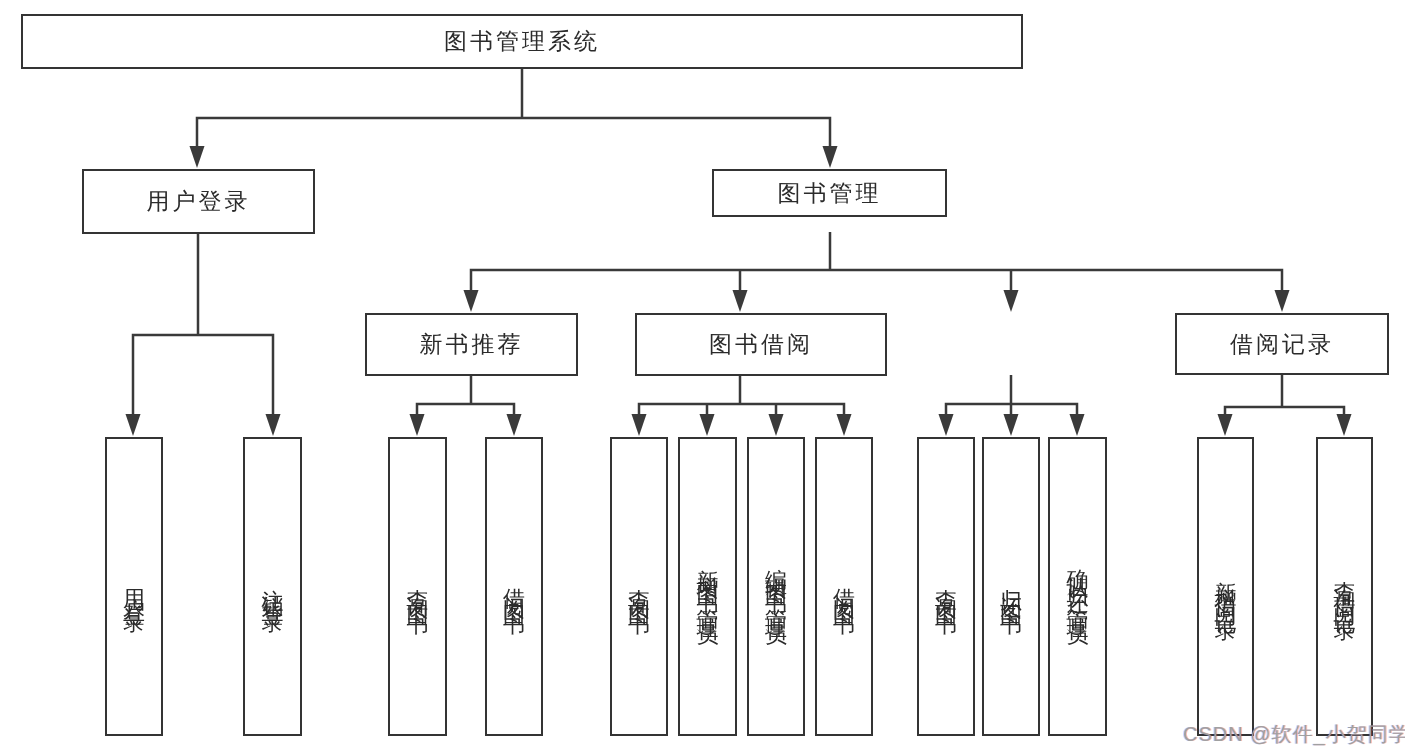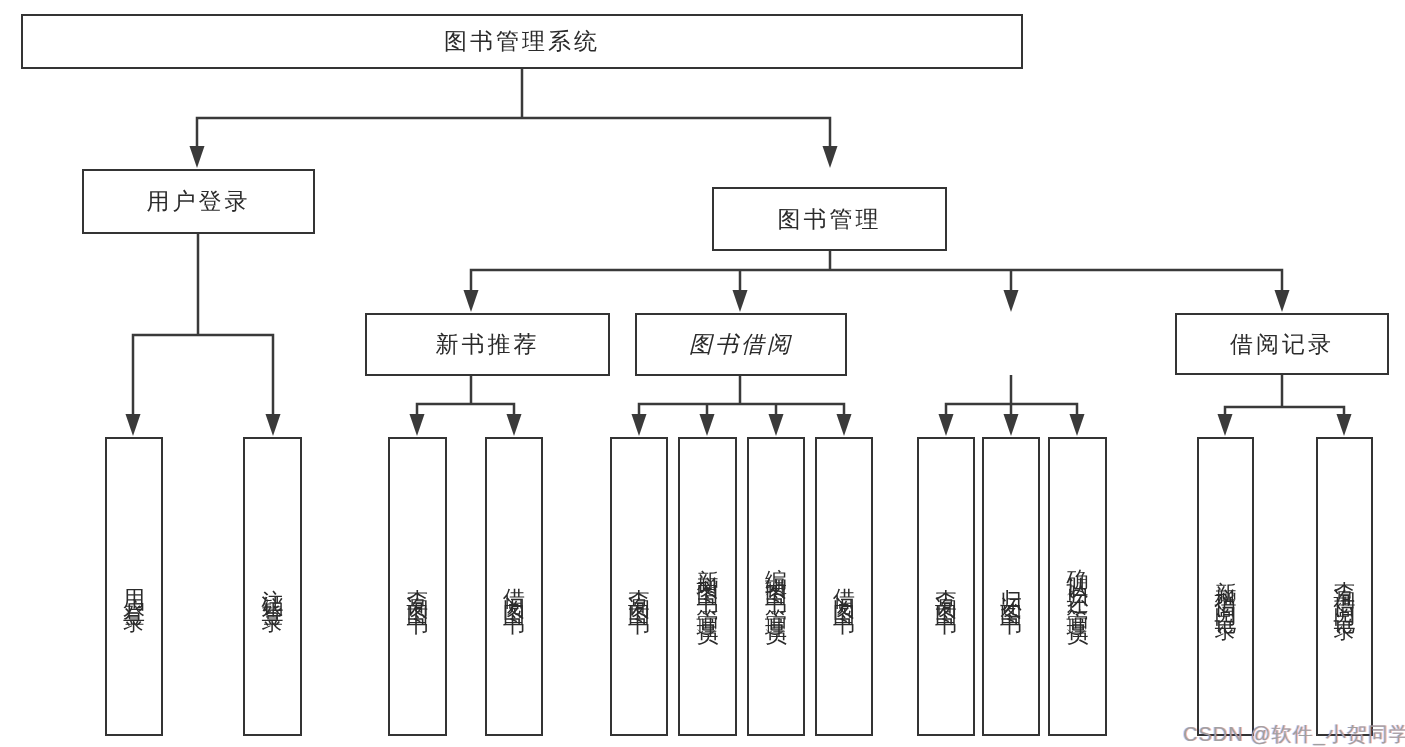--- a/index.html
+++ b/index.html
@@ -85,24 +85,24 @@
       <polygon points="1003.5,414 1018.5,414 1011,436"></polygon>
       <polygon points="1069.5,414 1084.5,414 1077,436"></polygon>
       <polygon points="1217.5,414 1232.5,414 1225,436"></polygon>
       <polygon points="1336.5,414 1351.5,414 1344,436"></polygon>
     </g>
   </svg>
 
   <div class="node hbox root-box" style="left:21px; top:14px; width:1002px; height:55px;">图书管理系统</div>
 
   <div class="node hbox" style="left:82px; top:169px; width:233px; height:65px;">用户登录</div>
-  <div class="node hbox" style="left:712px; top:187px; width:235px; height:64px;">图书管理</div>
+  <div class="node hbox" style="left:712px; top:169px; width:235px; height:48px;">图书管理</div>
 
-  <div class="node hbox" style="left:365px; top:313px; width:245px; height:63px;text-align:right;">新书推荐</div>
-  <div class="node hbox" style="left:635px; top:313px; width:212px; height:63px;font-style:italic;">图书借阅</div>
+  <div class="node hbox" style="left:365px; top:313px; width:213px; height:63px;text-align:right;">新书推荐</div>
+  <div class="node hbox" style="left:635px; top:313px; width:252px; height:63px;">图书借阅</div>
   <div class="node hbox" style="left:1175px; top:313px; width:214px; height:62px;">借阅记录</div>
 
   <div class="node vbox" style="left:105px; top:437px; width:58px; height:299px;">用户登录</div>
   <div class="node vbox" style="left:243px; top:437px; width:59px; height:299px;">注销登录</div>
 
   <div class="node vbox" style="left:388px; top:437px; width:59px; height:299px;">查询图书</div>
   <div class="node vbox" style="left:485px; top:437px; width:58px; height:299px;">借阅图书</div>
 
   <div class="node vbox" style="left:610px; top:437px; width:58px; height:299px;">查询图书</div>
   <div class="node vbox" style="left:678px; top:437px; width:59px; height:299px;">新增图书（管理员）</div>

